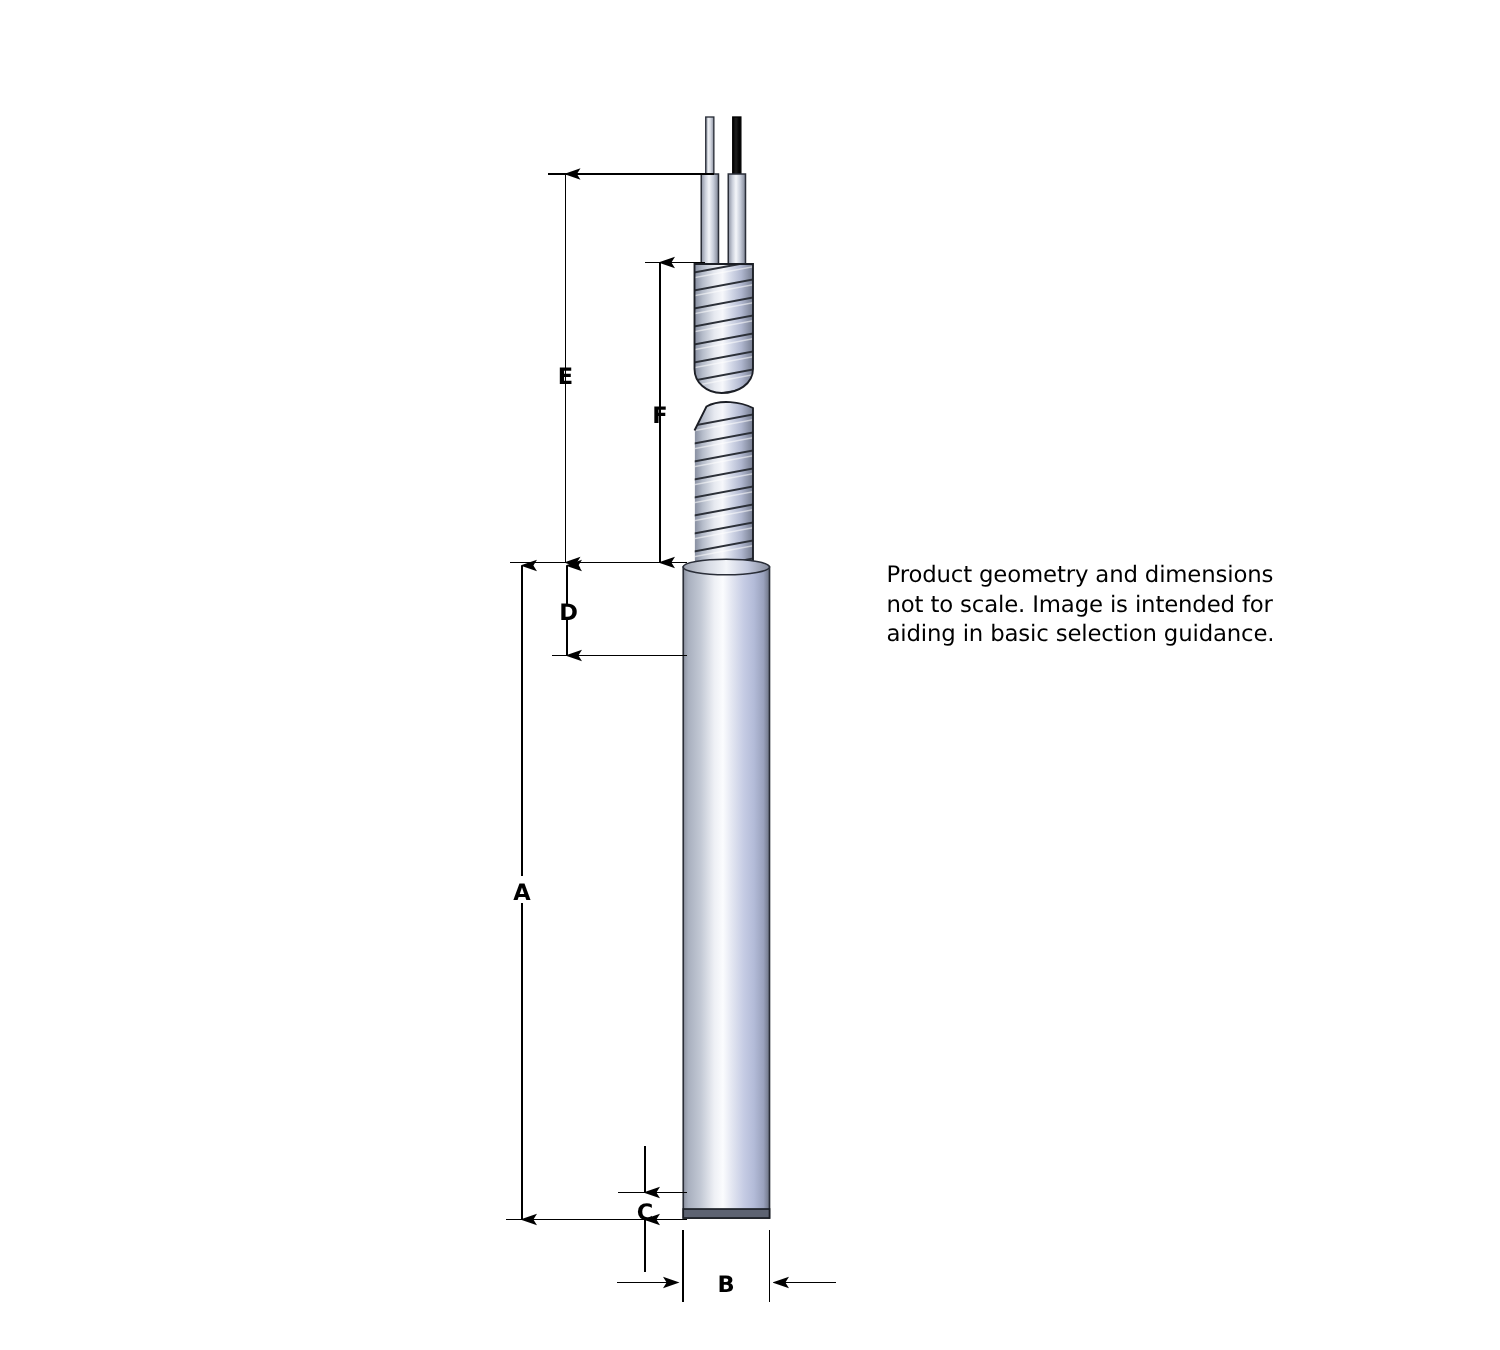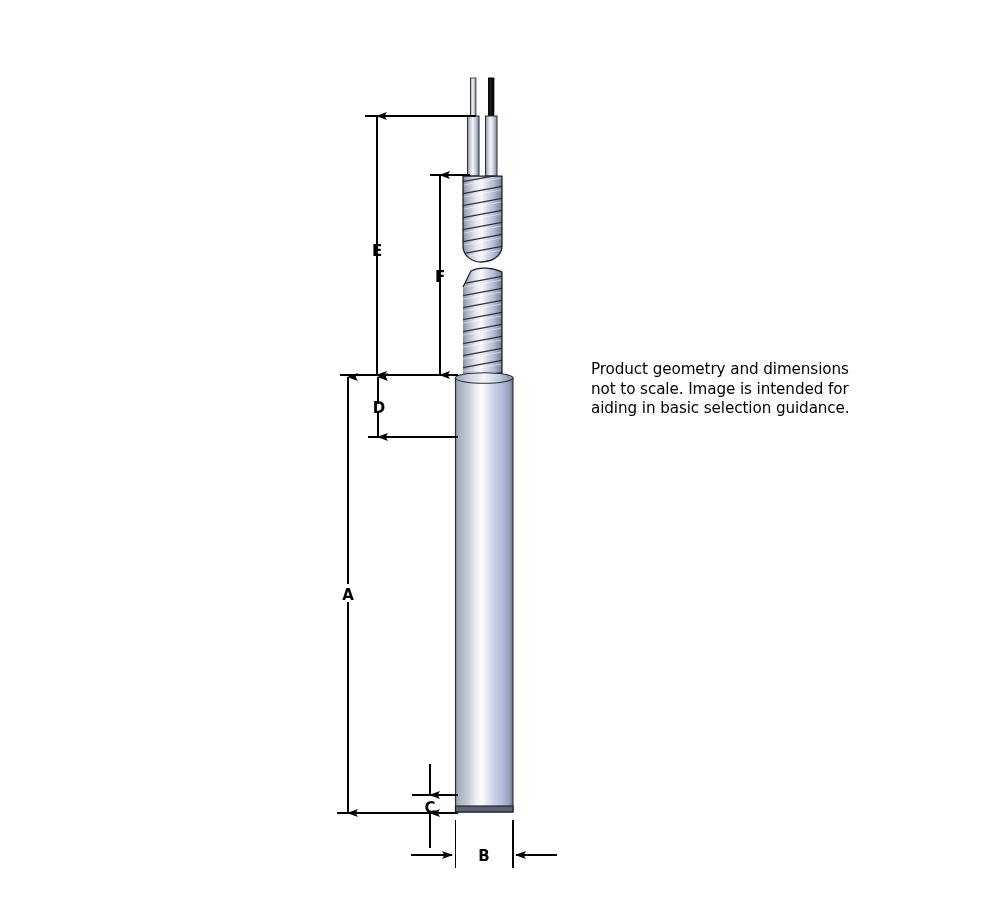--- a/index.html
+++ b/index.html
@@ -2,21 +2,21 @@
 <html><head>
 <meta charset="utf-8">
 <style>
   html,body{margin:0;padding:0;background:#ffffff;}
   body{width:1000px;height:900px;position:relative;overflow:hidden;
        font-family:"DejaVu Sans", sans-serif;}
   #stage{position:absolute;left:0;top:0;width:1000px;height:900px;}
   svg{display:block;}
   .note{
     position:absolute;
-    left:591px; top:360px;
+    left:591px; top:374px;
     width:270px;
     font-family:"DejaVu Sans", sans-serif;
     font-size:15.2px;
     line-height:19.5px;
     color:#000000;
     letter-spacing:-0.1px;
     white-space:pre-line;
   }
   .dimlabel{
     font-family:"DejaVu Sans", sans-serif;

